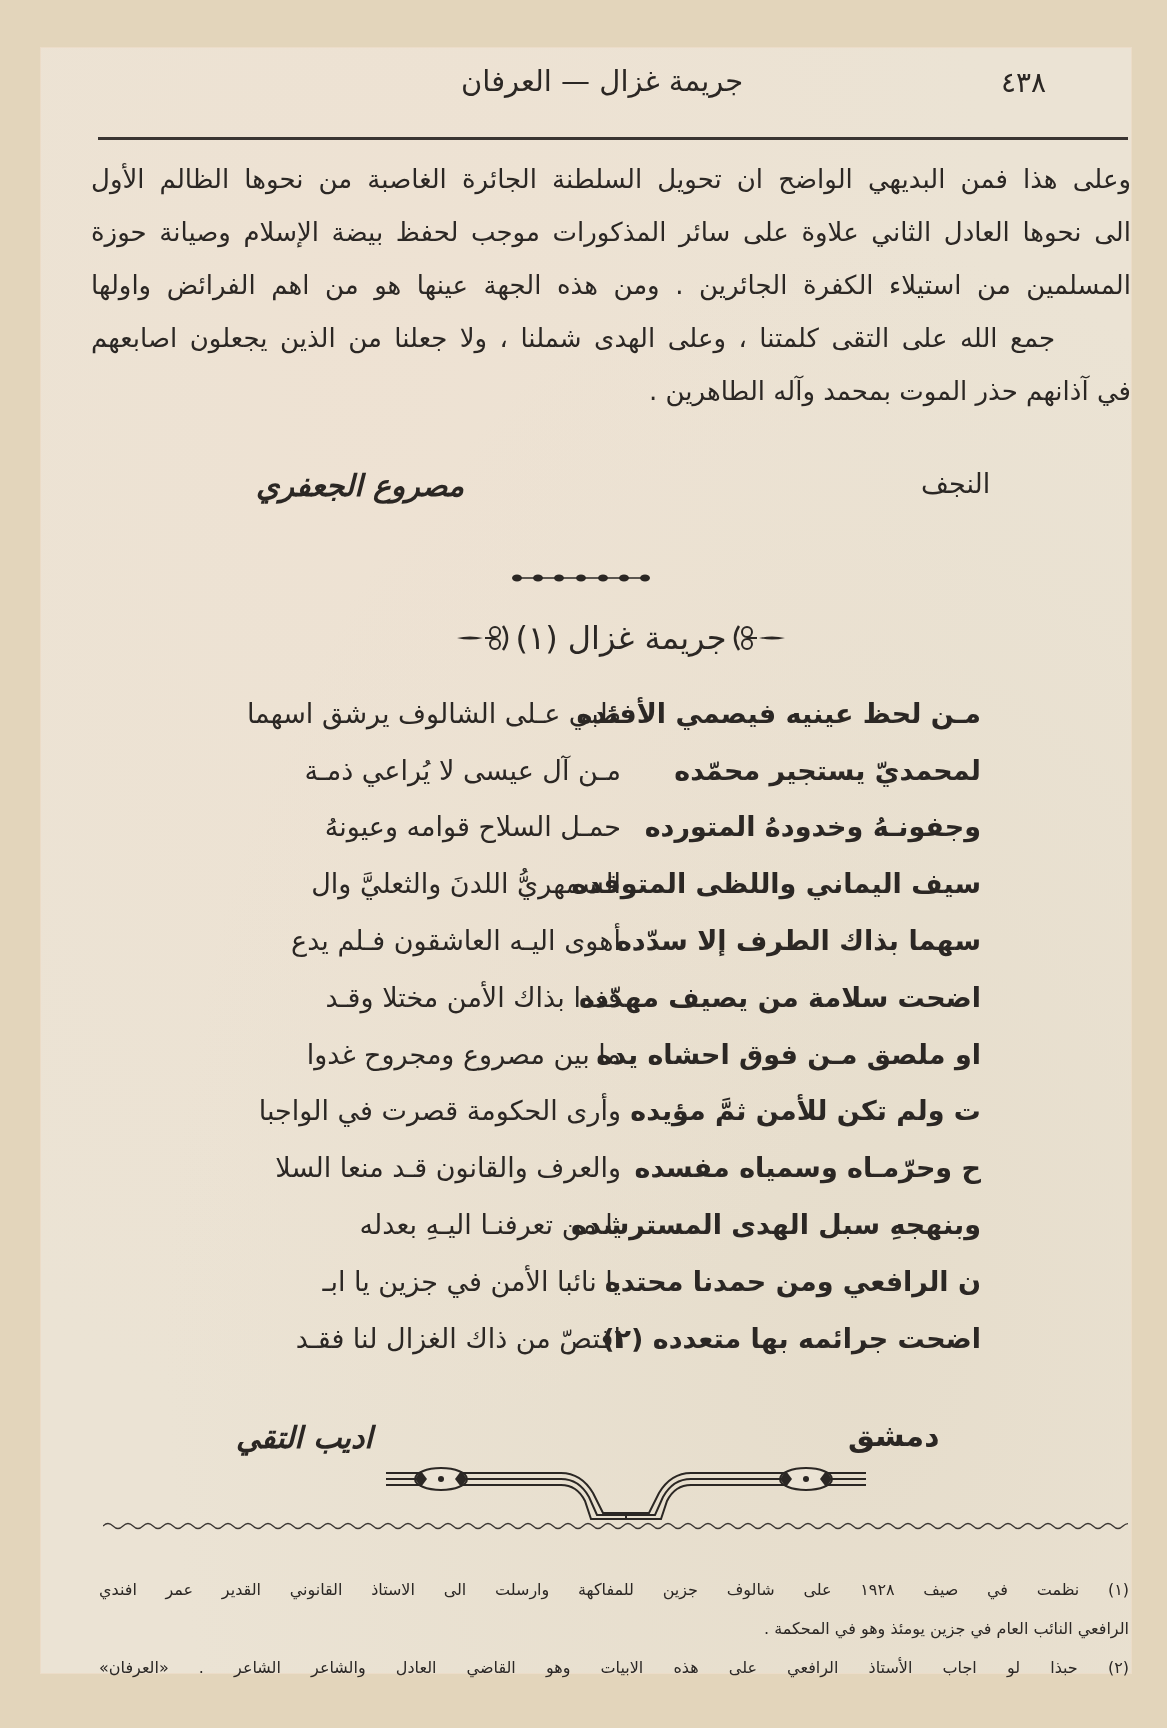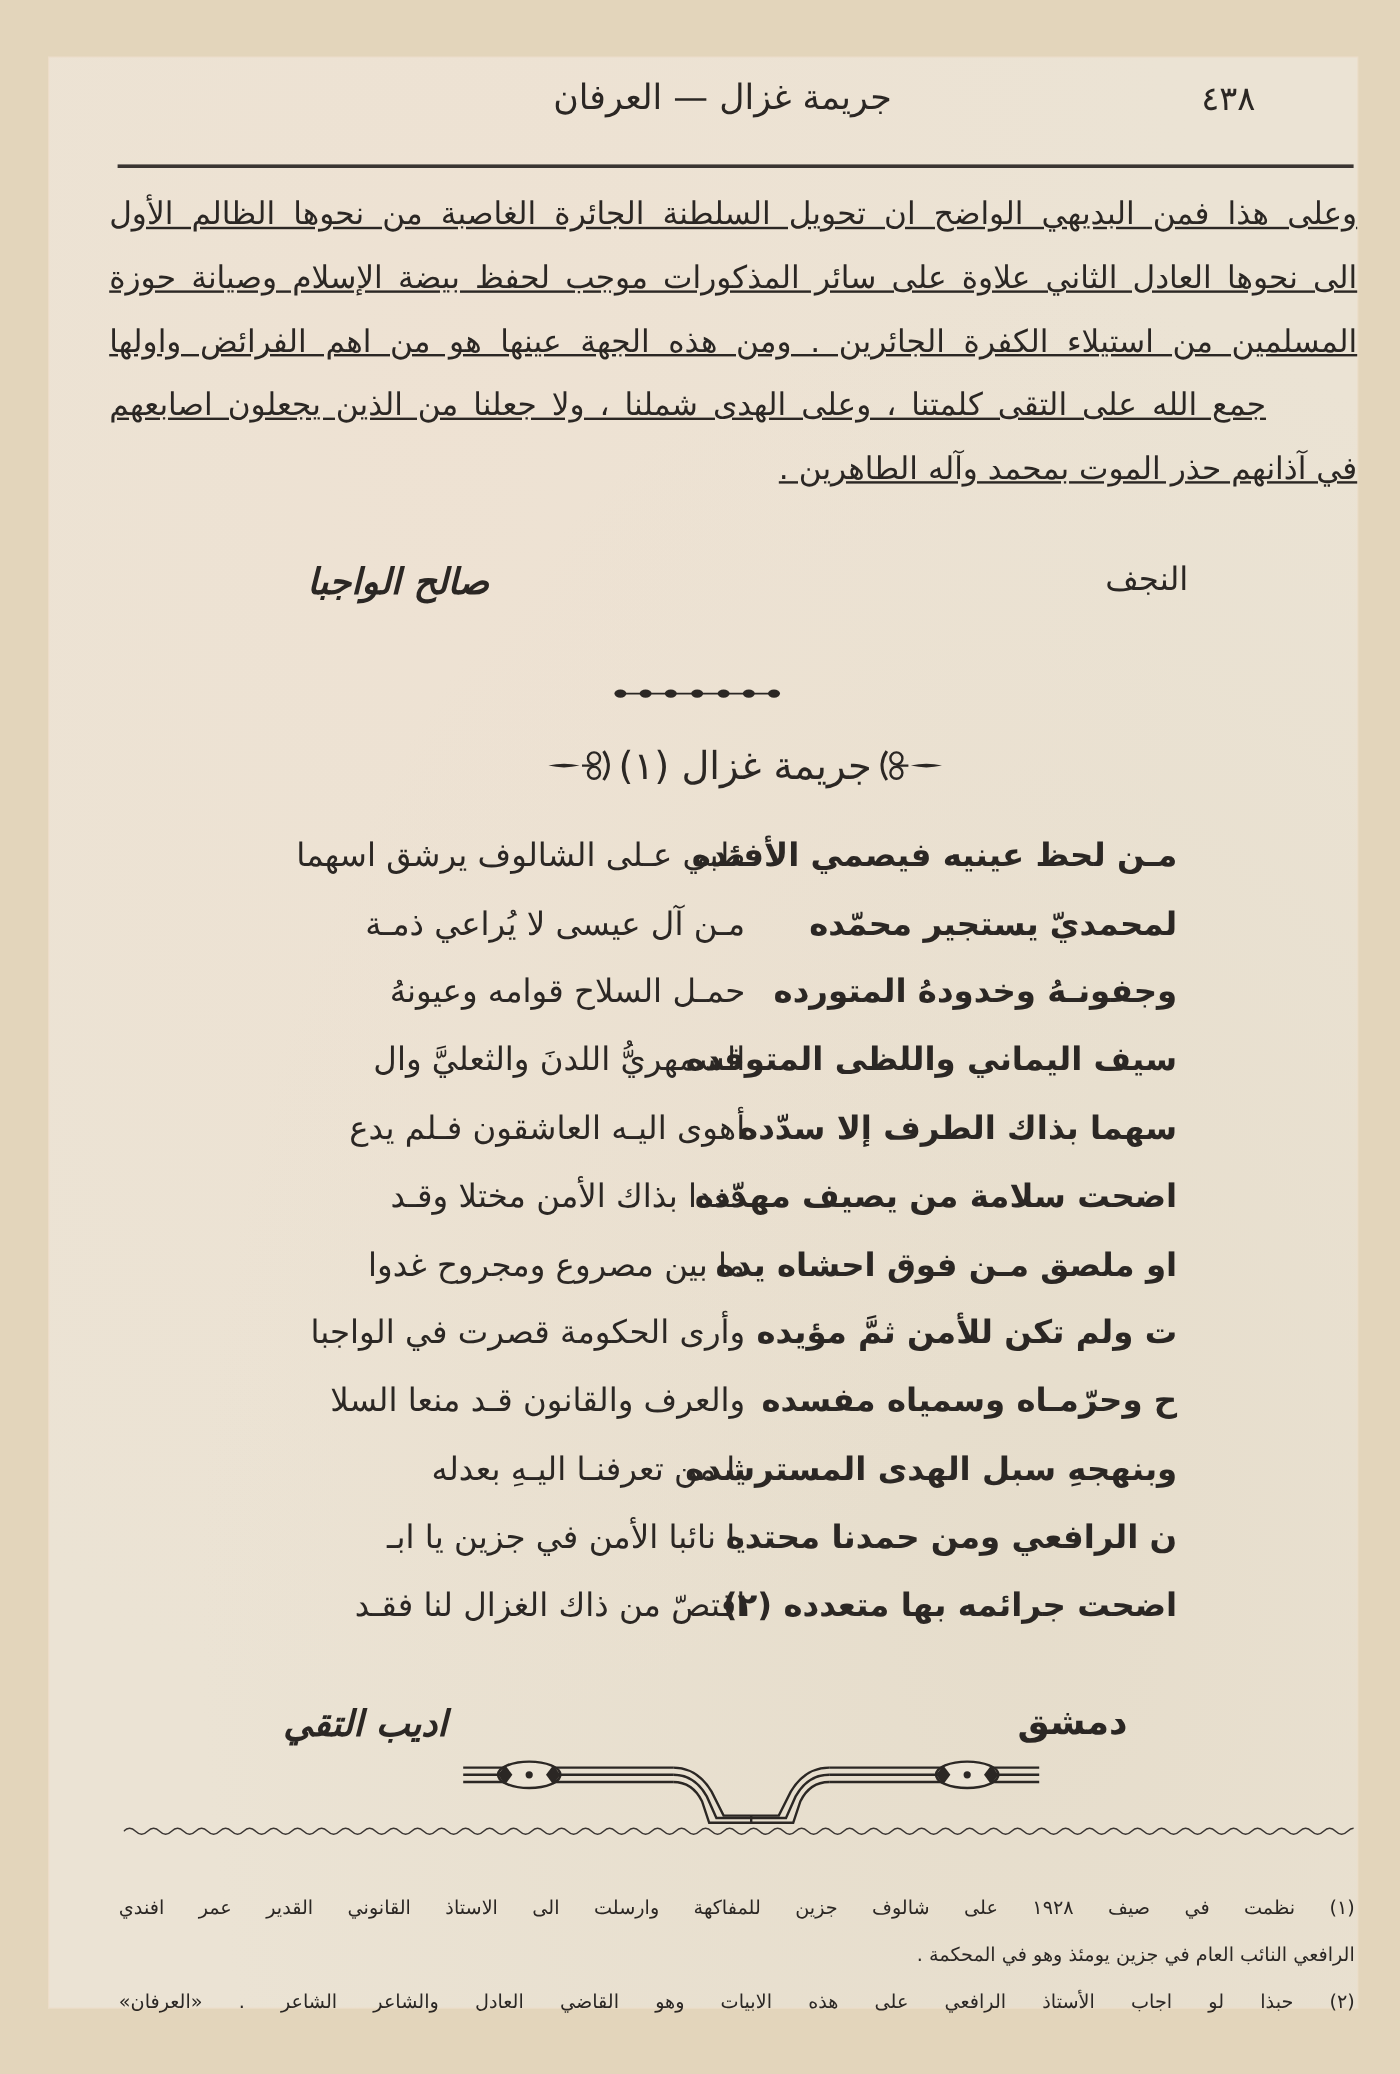--- a/index.html
+++ b/index.html
@@ -49,21 +49,21 @@
 
     
     .prose {
       left: 50px; top: 105px;
       width: 1040px;
       font-size: 26px;
       line-height: 53px;
       text-align: justify;
       text-align-last: right;
     }
-    .prose .line { display: block; white-space: nowrap; text-align: justify; text-align-last: justify; text-decoration: underline; }
+    .prose .line { display: block; white-space: nowrap; text-align: justify; text-align-last: justify; }
     .prose .line.last { text-align-last: right; }
     .prose .line.indent { padding-right: 76px; }
 
     .place-left {
       left: 880px; top: 420px;
       font-size: 27px;
     }
     .author-1 {
       left: 215px; top: 420px;
       font-size: 30px;
@@ -156,21 +156,21 @@
 
   <div class="abs prose rtl">
     <span class="line">وعلى هذا فمن البديهي الواضح ان تحويل السلطنة الجائرة الغاصبة من نحوها الظالم الأول</span>
     <span class="line">الى نحوها العادل الثاني علاوة على سائر المذكورات موجب لحفظ بيضة الإسلام وصيانة حوزة</span>
     <span class="line">المسلمين من استيلاء الكفرة الجائرين . ومن هذه الجهة عينها هو من اهم الفرائض واولها</span>
     <span class="line indent">جمع الله على التقى كلمتنا ، وعلى الهدى شملنا ، ولا جعلنا من الذين يجعلون اصابعهم</span>
     <span class="line last">في آذانهم حذر الموت بمحمد وآله الطاهرين .</span>
   </div>
 
   <div class="abs place-left rtl">النجف</div>
-  <div class="abs author-1 rtl">صالح الواجبا</div>
+  <div class="abs author-1 rtl">مصروع الجعفري</div>
 
   <svg class="abs bead-divider" viewBox="0 0 140 10">
     <line x1="4" y1="5" x2="136" y2="5" stroke="#2b2724" stroke-width="1.5"></line>
     <ellipse cx="6" cy="5" rx="5" ry="3.5" fill="#2b2724"></ellipse>
     <ellipse cx="27" cy="5" rx="5" ry="3.5" fill="#2b2724"></ellipse>
     <ellipse cx="48" cy="5" rx="5" ry="3.5" fill="#2b2724"></ellipse>
     <ellipse cx="70" cy="5" rx="5" ry="3.5" fill="#2b2724"></ellipse>
     <ellipse cx="92" cy="5" rx="5" ry="3.5" fill="#2b2724"></ellipse>
     <ellipse cx="113" cy="5" rx="5" ry="3.5" fill="#2b2724"></ellipse>
     <ellipse cx="134" cy="5" rx="5" ry="3.5" fill="#2b2724"></ellipse>

